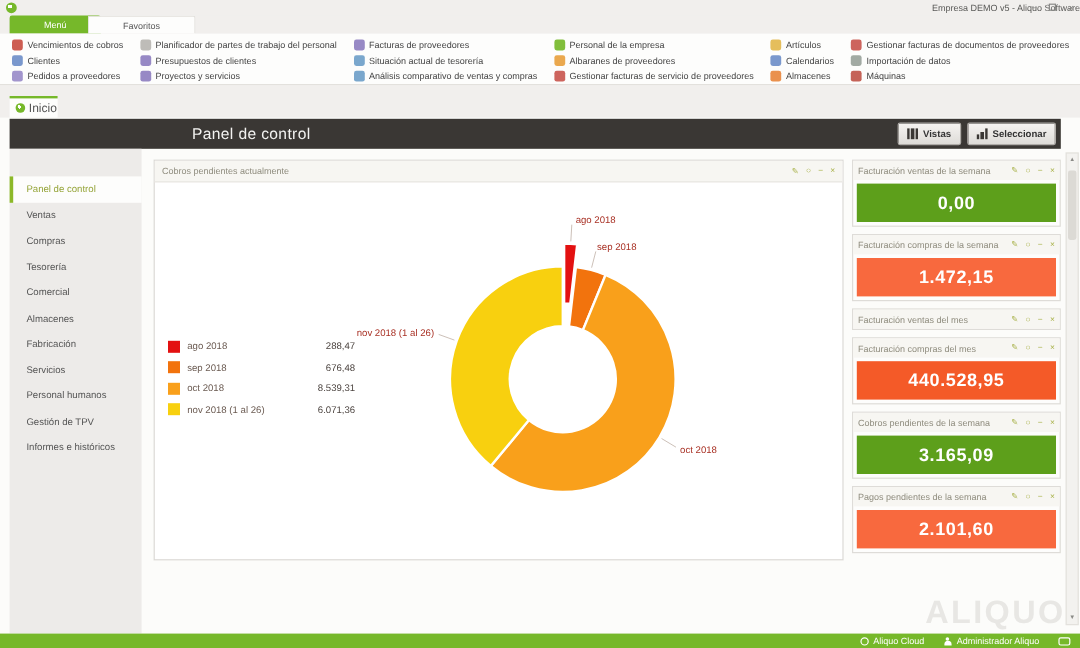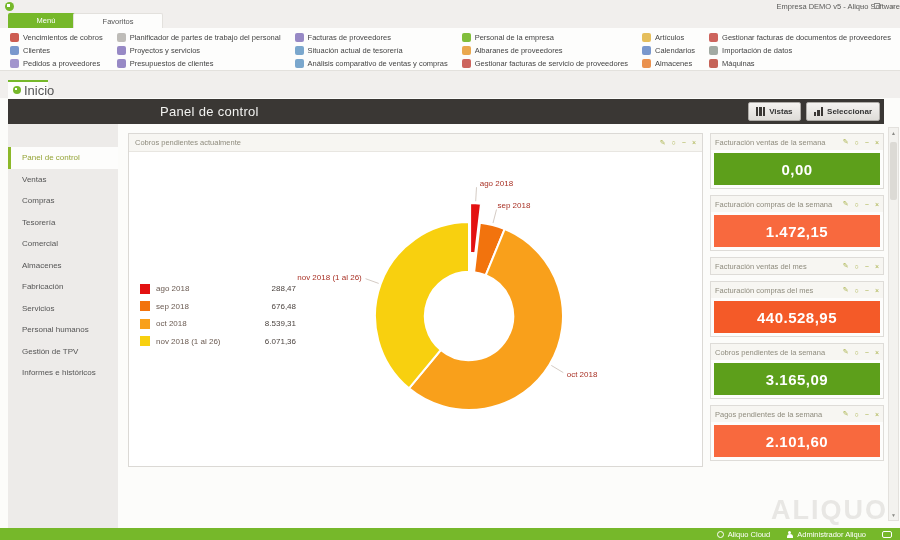--- a/index.html
+++ b/index.html
@@ -28,21 +28,21 @@
             border-bottom:1px solid #e3e1dd; padding:3px 0 0 10px;
             display:grid; grid-auto-flow:column; grid-template-rows:repeat(3,13px);
             column-gap:14px; justify-content:start; align-content:start; }
   .ritem { display:flex; align-items:center; gap:4px; font-size:7.5px; color:#444; white-space:nowrap; height:13px; }
   .ricon { width:9px; height:9px; border-radius:2px; flex:none; opacity:.92; }
 
   
   .tabstrip { position:absolute; top:80px; left:0; right:0; height:18px; background:#f1efed; }
   .tab-inicio { position:absolute; left:8px; top:0; width:40px; height:18px; background:#fdfdfc;
                 border-top:2px solid #76b82a; display:flex; align-items:center; gap:3px; padding-left:5px;
-                font-size:13px; color:#555; }
+                font-size:10px; color:#555; }
   .inicio-icon { width:8px; height:8px; border-radius:50%;
                  background:radial-gradient(circle at 38% 38%, #fff 0 1.4px, #76b82a 1.5px); flex:none; }
 
   
   .page { position:absolute; top:98px; left:0; right:0; bottom:12px; background:#fcfcfa; }
   .pheader { position:absolute; top:1px; left:8px; width:876px; height:25px; background:#3a3734; }
   .pheader-title { position:absolute; left:152px; top:5px; font-size:13px; color:#f2f2f0; letter-spacing:.3px; }
   .pheader-buttons { position:absolute; right:4px; top:3px; display:flex; gap:5px; }
   .hbtn { height:19px; background:linear-gradient(#f5f3f1,#dedcd8); border:1px solid #aeaba7; border-radius:2px;
           display:flex; align-items:center; gap:4px; padding:0 7px; font-size:8px; font-weight:bold; color:#333; }
@@ -134,25 +134,25 @@
     <div class="ritem">
         <span class="ricon" style="background: rgb(154, 140, 201);"></span>
         <span>Pedidos a proveedores</span>
       </div>
     <div class="ritem">
         <span class="ricon" style="background: rgb(184, 182, 178);"></span>
         <span>Planificador de partes de trabajo del personal</span>
       </div>
     <div class="ritem">
         <span class="ricon" style="background: rgb(142, 127, 192);"></span>
+        <span>Presupuestos de clientes</span>
+      </div>
+    <div class="ritem">
+        <span class="ricon" style="background: rgb(142, 127, 192);"></span>
         <span>Proyectos y servicios</span>
-      </div>
-    <div class="ritem">
-        <span class="ricon" style="background: rgb(142, 127, 192);"></span>
-        <span>Presupuestos de clientes</span>
       </div>
     <div class="ritem">
         <span class="ricon" style="background: rgb(142, 127, 192);"></span>
         <span>Facturas de proveedores</span>
       </div>
     <div class="ritem">
         <span class="ricon" style="background: rgb(111, 159, 201);"></span>
         <span>Situación actual de tesorería</span>
       </div>
     <div class="ritem">

